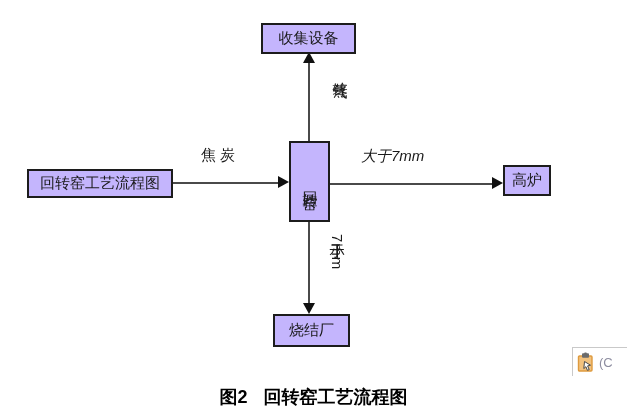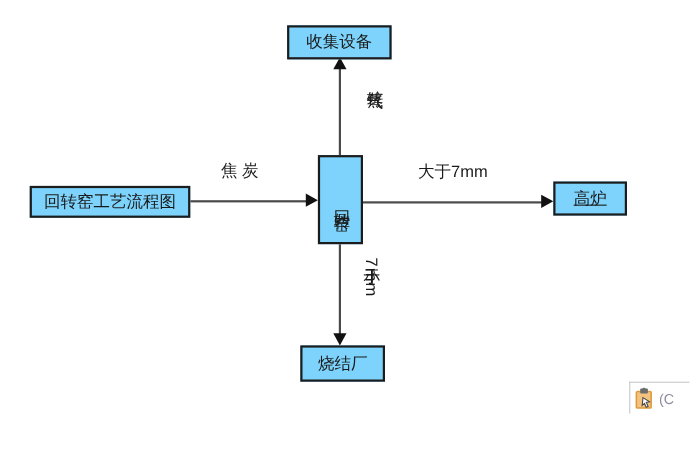--- a/index.html
+++ b/index.html
@@ -10,32 +10,32 @@
     background: #ffffff;
     font-family: "Liberation Sans", "DejaVu Sans", sans-serif;
     color: #000;
     overflow: hidden;
   }
   
   .node {
     position: absolute;
     box-sizing: border-box;
     border: 2px solid #1c1c1c;
-    background: #7dd3fc;
+    background: #c4b5fd;
     display: flex;
     align-items: center;
     justify-content: center;
     font-size: 15px;
     color: #1a1a1a;
     white-space: nowrap;
   }
   .box-collection { left: 261px; top: 23px;  width: 95px;  height: 31px; }
   .box-source     { left: 27px;  top: 169px; width: 146px; height: 29px; }
   .box-kiln       { left: 289px; top: 141px; width: 41px;  height: 81px; }
-  .box-furnace    { left: 503px; top: 165px; width: 67px;  height: 31px; text-decoration: underline; }
+  .box-furnace    { left: 503px; top: 165px; width: 48px;  height: 31px; }
   .box-sinter     { left: 273px; top: 314px; width: 77px;  height: 33px; }
   .vert-cjk {
     writing-mode: vertical-rl;
     text-orientation: mixed;
     letter-spacing: 2px;
     white-space: nowrap;
   }
   
   .hline, .vline { position: absolute; background: #4a4a4a; }
   .hline { height: 2px; }
@@ -66,21 +66,21 @@
     border-top: 11px solid #111;
   }
   
   .edge-label {
     position: absolute;
     font-size: 15px;
     color: #1a1a1a;
     white-space: nowrap;
   }
   .lbl-coke { left: 201px; top: 146px; letter-spacing: 4px; }
-  .lbl-gt7  { left: 380px; top: 147px; }
+  .lbl-gt7  { left: 361px; top: 147px; font-style: italic; }
   .lbl-zinc { left: 330px; top: 70px;  writing-mode: vertical-rl; text-orientation: mixed; letter-spacing: 1px; }
   .lbl-lt7  { left: 327px; top: 232px; writing-mode: vertical-rl; text-orientation: mixed; letter-spacing: 1px; }
   
   .caption {
     position: absolute;
     left: 0; right: 0; top: 385px;
     text-align: center;
     font-size: 18px;
     font-weight: bold;
     color: #000;
@@ -128,20 +128,23 @@
   <div class="edge-label lbl-lt7">小于7mm</div>
 
   <div class="node box-collection">收集设备</div>
   <div class="node box-source">回转窑工艺流程图</div>
   <div class="node box-kiln">
     <span class="vert-cjk">回转窑</span>
   </div>
   <div class="node box-furnace">高炉</div>
   <div class="node box-sinter">烧结厂</div>
 
+  <div class="caption">
+    <span>图2</span><span class="gap"></span><span>回转窑工艺流程图</span>
+  </div>
 
   <div class="paste-btn">
     <svg width="20" height="21" viewBox="0 0 20 21">
       <rect x="2.5" y="4" width="13.5" height="15" rx="1" fill="#F2C27E" stroke="#DE9A3E" stroke-width="1.4"></rect>
       <rect x="6" y="1.2" width="7" height="4.6" rx="1" fill="#6b6b6b"></rect>
       <rect x="8.2" y="0.4" width="2.6" height="2" rx="0.8" fill="#6b6b6b"></rect>
       <polygon points="8.5,9.5 14.5,13.2 11.6,13.9 13.2,17.6 11.4,18.3 9.9,14.7 7.8,16.6" fill="#ffffff" stroke="#4a4a4a" stroke-width="1"></polygon>
     </svg>
     <span class="paste-label">(C</span>
   </div>

